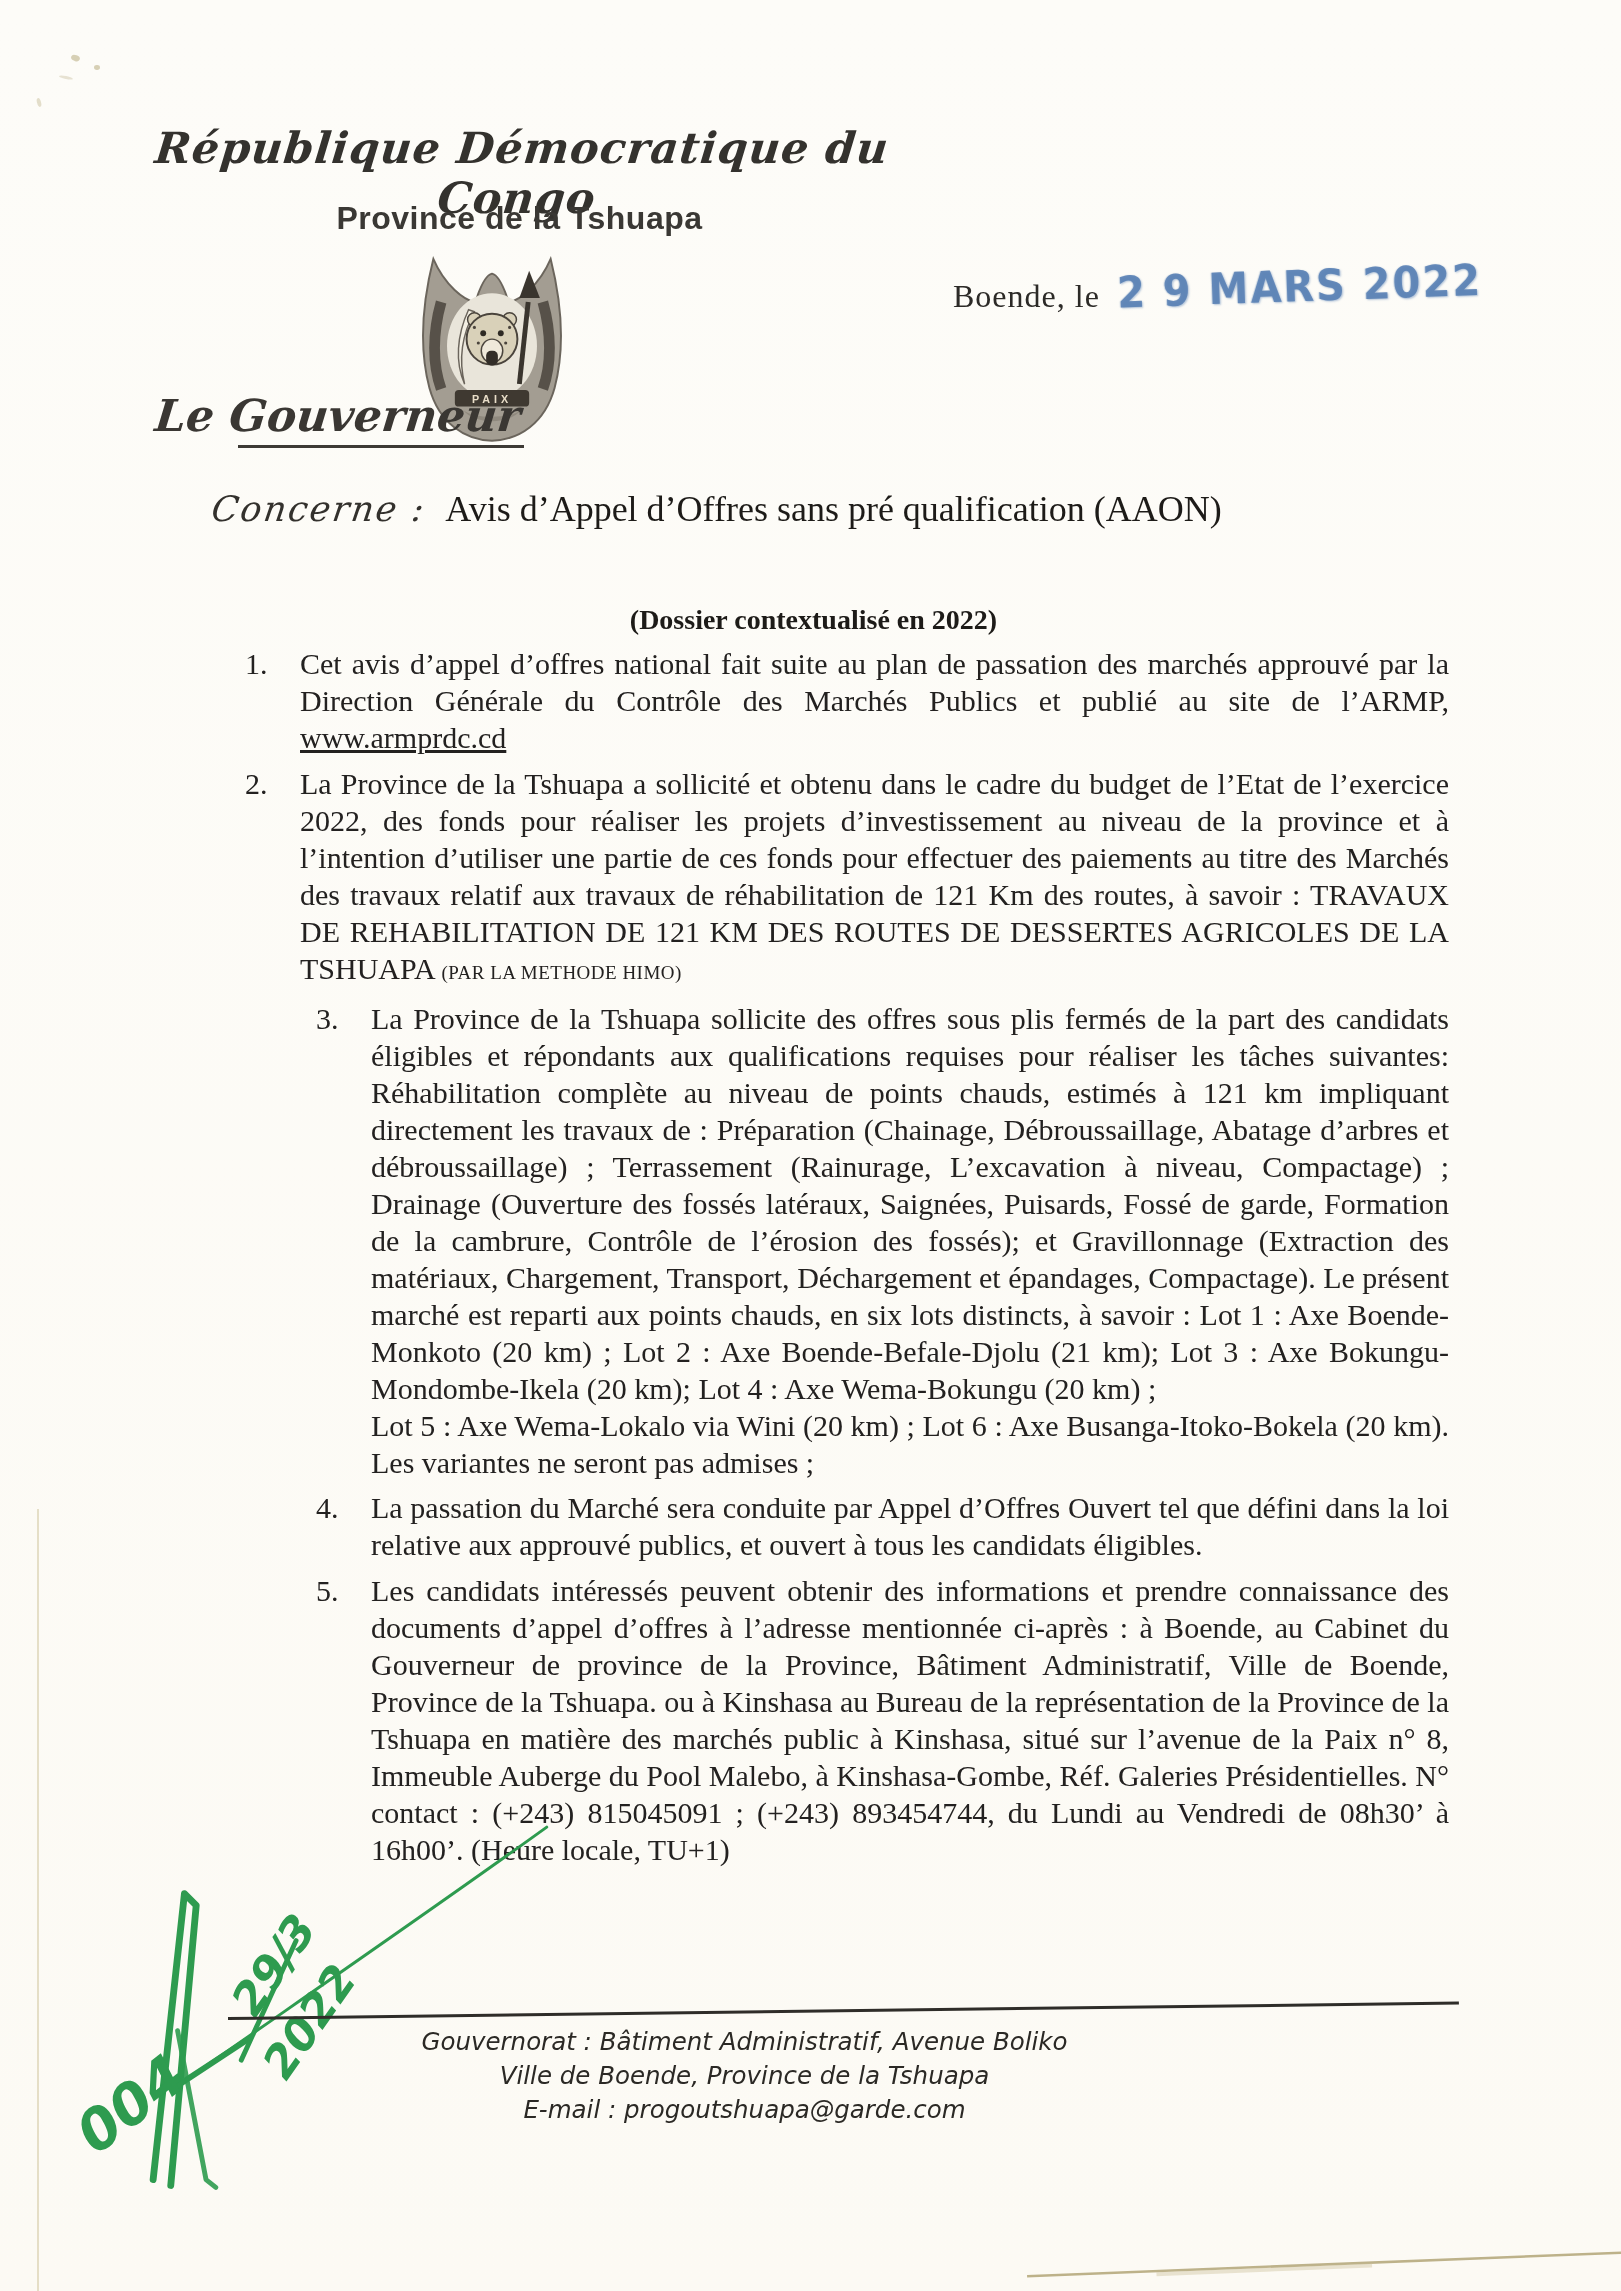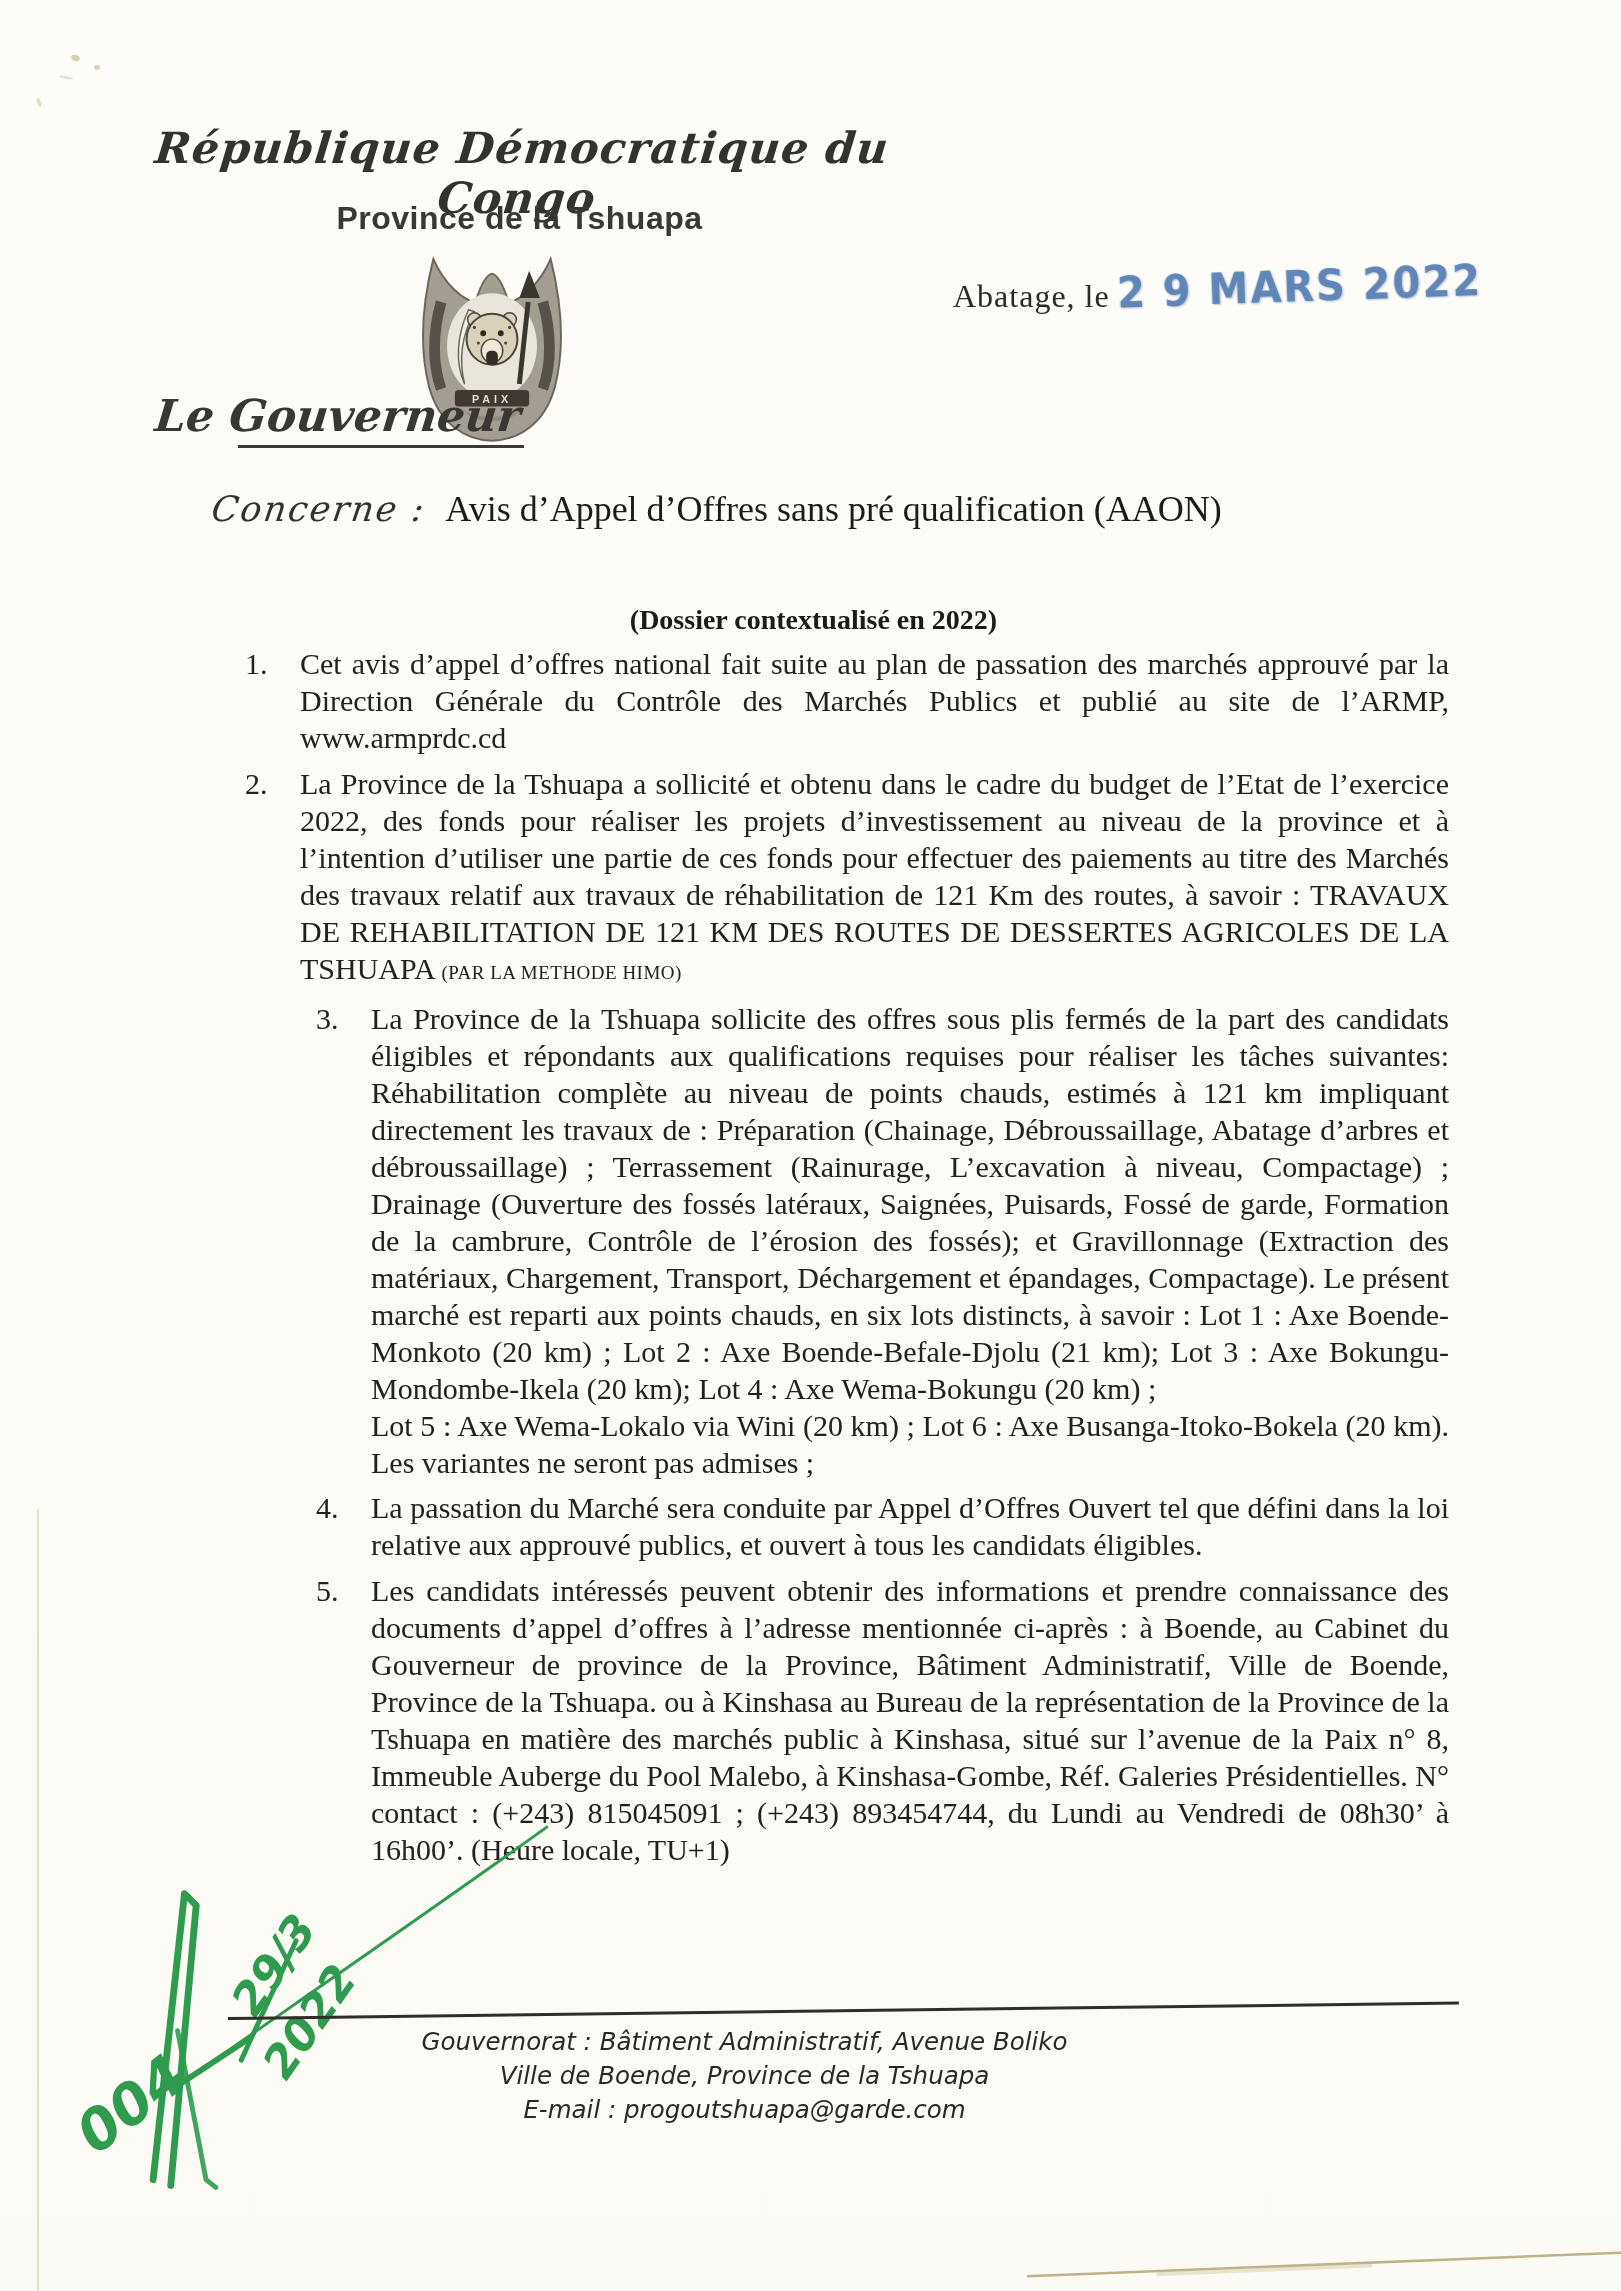--- a/index.html
+++ b/index.html
@@ -40,21 +40,21 @@
             font-weight:bold;font-size:28px;color:#1d1b18;}
 
   
   .doc-body{position:absolute;left:245px;top:645px;width:1204px;
             font-size:30px;line-height:37px;color:#232120;}
   .li{display:flex;margin-bottom:8.8px;}
   .li.l1{margin-left:71px;}
   .num{flex:0 0 55px;}
   .txt{flex:1;text-align:justify;}
   .txt .b{font-weight:normal;margin-top:19px;}
-  .txt .u{}
+  .txt .u{text-decoration:underline;}
   .txt .small{font-size:19px;letter-spacing:0.5px;}
 
   
   .footer-rule{position:absolute;left:228px;top:2017px;width:1231px;height:2.5px;background:#2f2d29;
                transform:rotate(-0.72deg);transform-origin:left center;}
   .footer-text{position:absolute;left:372px;top:2025px;width:745px;text-align:center;
                font-family:"DejaVu Sans",sans-serif;font-style:italic;font-size:24.5px;
                line-height:34px;color:#2b2925;}
 
   
@@ -111,21 +111,21 @@
       <rect x="84" y="108" width="12" height="15" rx="5" fill="#332e28"></rect>
     </g>
     <rect x="52" y="148" width="76" height="17" rx="4" fill="#3f3931"></rect>
     <text x="90" y="161" text-anchor="middle" font-family="Liberation Sans, sans-serif" font-size="11" font-weight="bold" letter-spacing="4" fill="#e9dec9">PAIX</text>
     <path d="M60 168 C72 184 108 184 120 168 C110 178 70 178 60 168 Z" fill="#8f897e"></path>
   </svg>
 
   <div class="gouverneur">Le Gouverneur</div>
   <div class="gouverneur-underline"></div>
 
-  <div class="date-line">Abatage, le</div>
+  <div class="date-line">Boende, le</div>
   <div class="date-stamp">2 9 MARS 2022</div>
 
   <div class="concerne-row">
     <span class="concerne-label">Concerne :</span>
     <span class="subject-title">Avis d’Appel d’Offres  sans pré qualification (AAON)</span>
   </div>
   <div class="dossier-line">(Dossier contextualisé en 2022)</div>
 
   <div class="doc-body">
       <div class="li">

